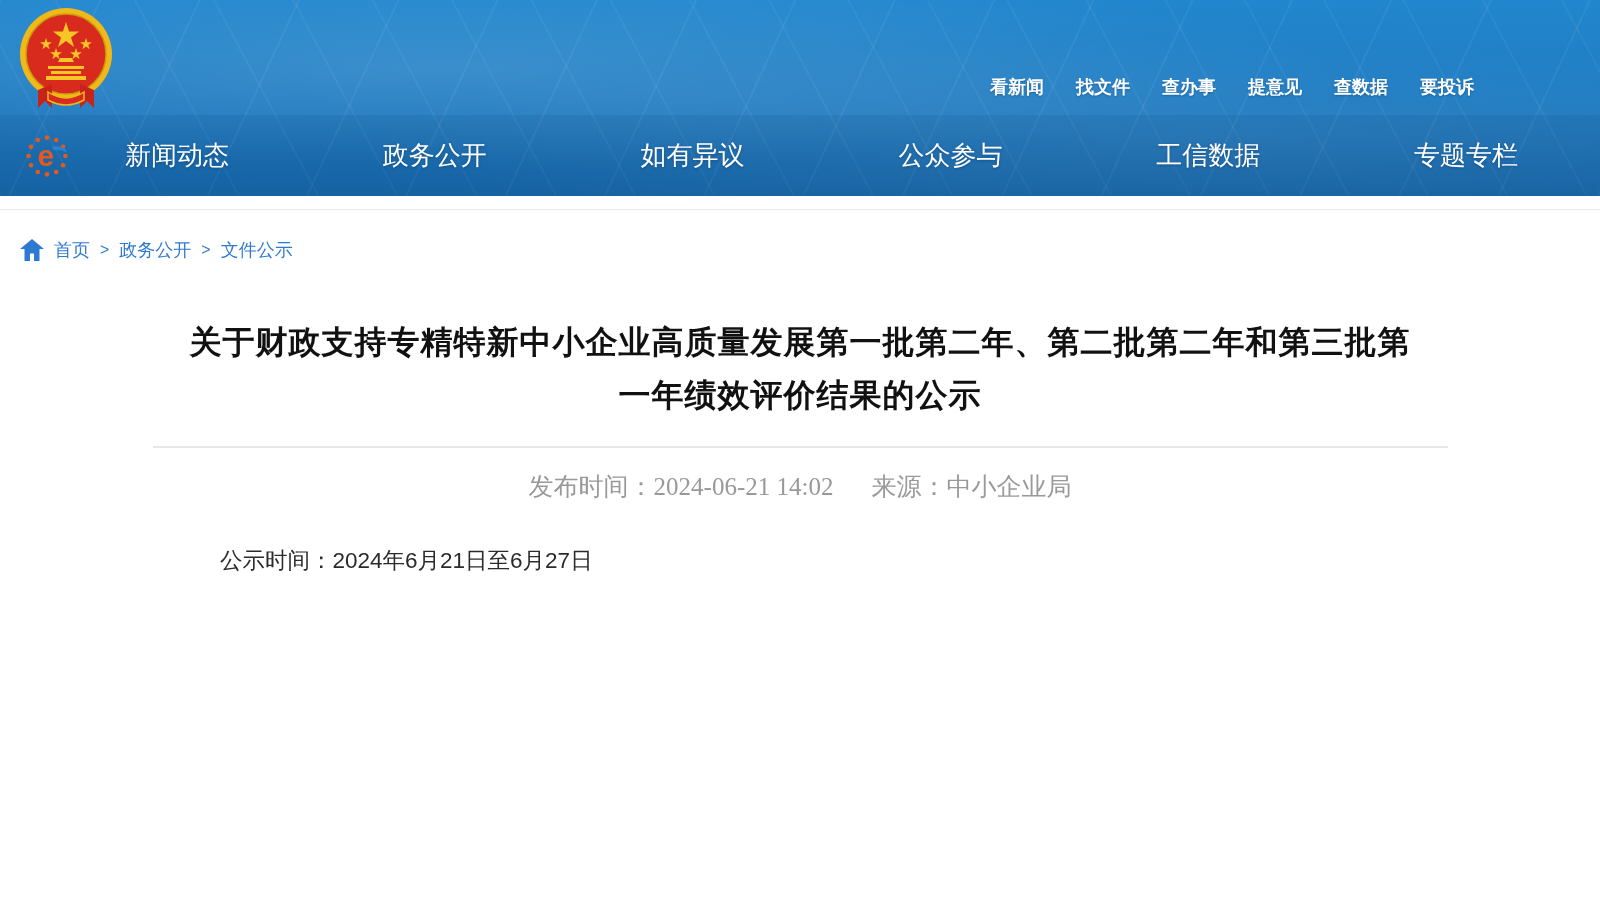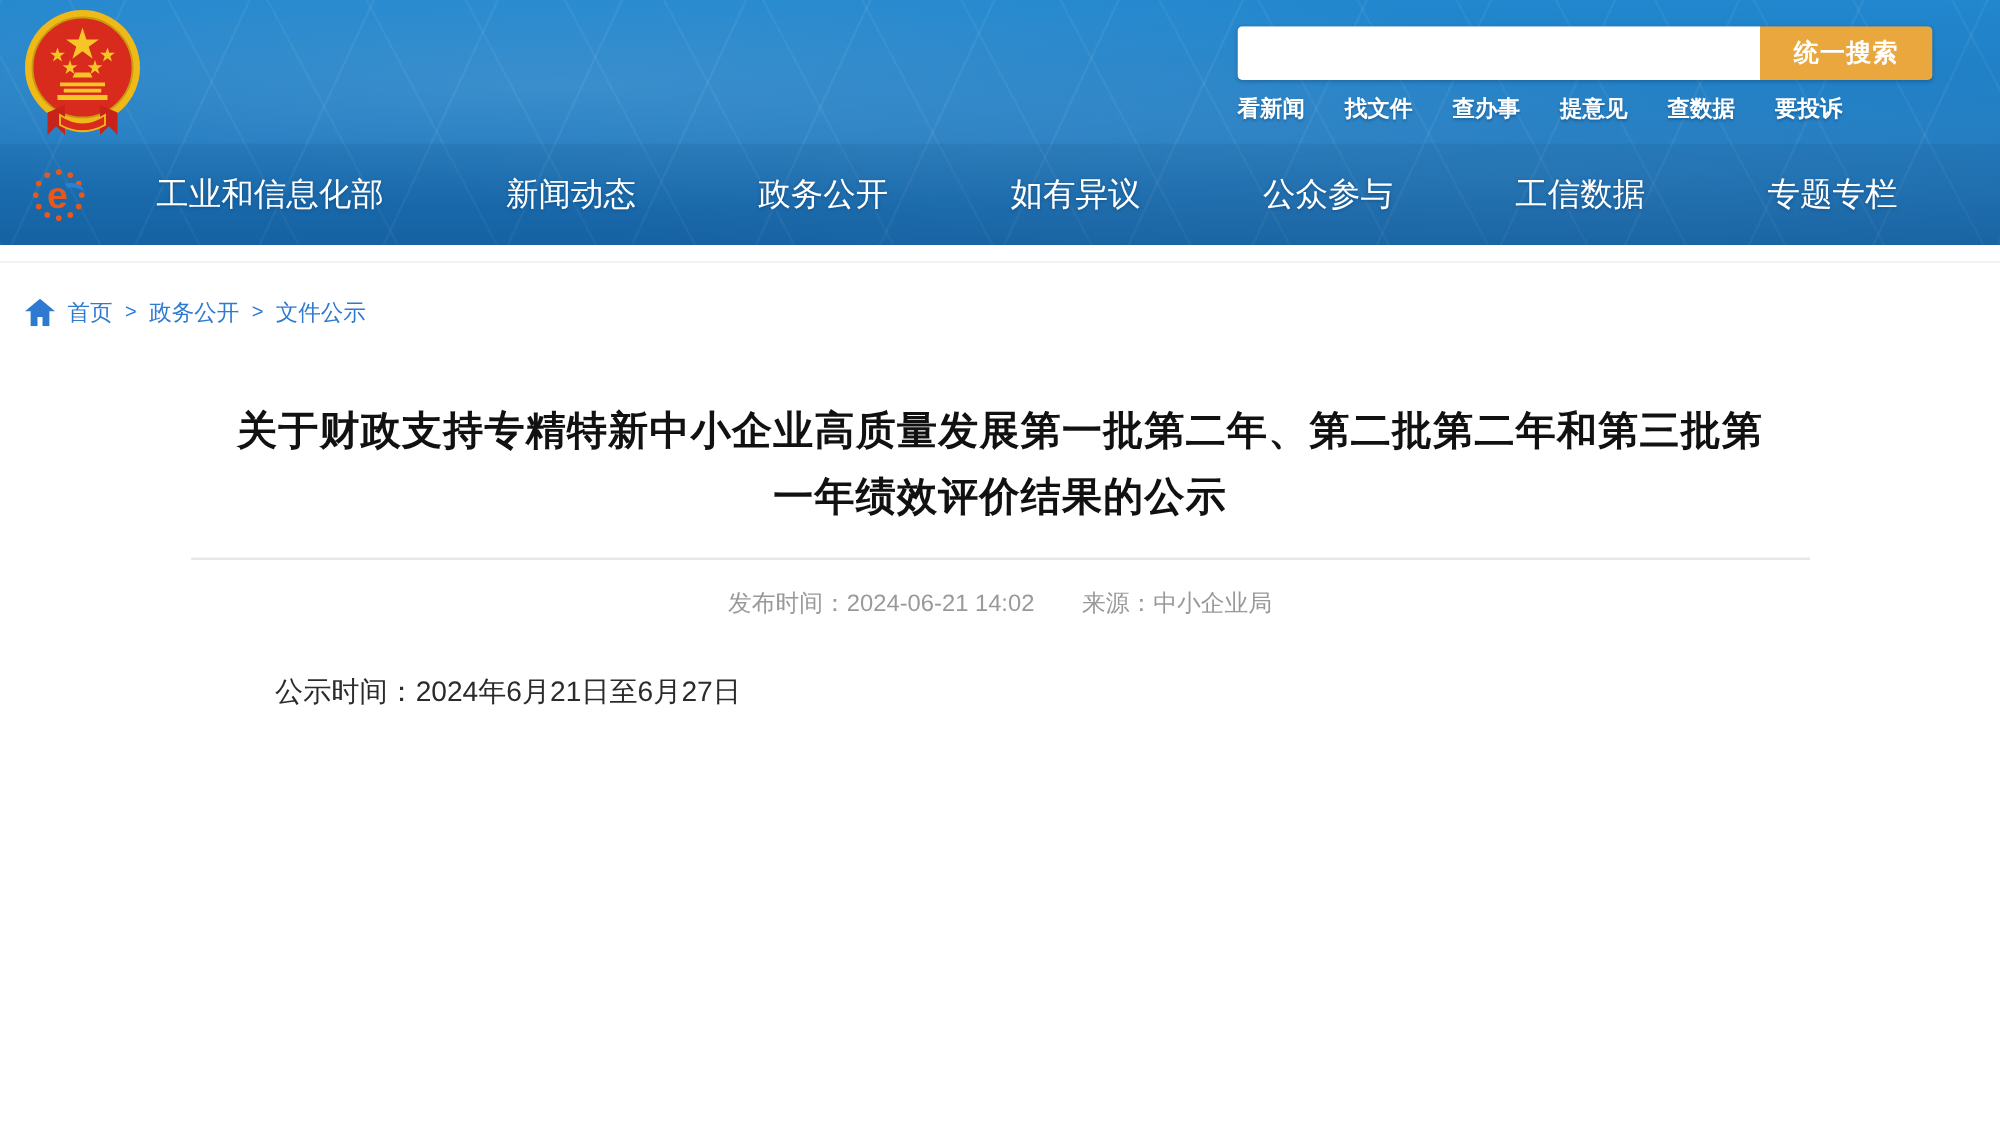--- a/index.html
+++ b/index.html
@@ -76,27 +76,28 @@
   .home-icon { width:24px; height:22px; cursor:pointer; }
   .crumb { color:#2e7ad1; font-size:18px; cursor:pointer; white-space:nowrap;font-family:Liberation Serif, serif; }
   .crumb-sep { color:#2e7ad1; font-size:16px; }
 
   
   .article { width:1250px; margin:0 auto; }
   .article-title {
     margin:58px auto 0; max-width:1245px; text-align:center;
     color:#111111; font-size:32px; font-weight:bold; line-height:53px;
     letter-spacing:1px;
+    font-family:Liberation Mono, monospace;
   }
   .title-divider {
     margin-top:22px; width:1295px; margin-left:-22px;
     border:none; border-top:2px solid #e7e7e7;
   }
   .article-meta {
-    margin-top:22px; text-align:center; color:#999999; font-size:19px;
+    margin-top:22px; text-align:center; color:#999999; font-size:25px;font-family:Liberation Serif, serif;
   }
   .meta-gap { display:inline-block; width:38px; }
   .article-body {
     margin-top:86px; color:#2b2b2b; font-size:22.5px; line-height:40px;
     text-align:justify; text-indent:2em;
   }
   .article-notice {
     margin-top:38px; color:#2b2b2b; font-size:22.5px; line-height:40px;
     text-indent:2em;
   }
@@ -119,24 +120,20 @@
       <path transform="translate(38,44) scale(0.45)" d="M0 0 l3.1 9.5 h10 l-8.1 5.9 3.1 9.5 -8.1-5.9 -8.1 5.9 3.1-9.5 -8.1-5.9 h10 Z"></path>
       <path transform="translate(58,44) scale(0.45)" d="M0 0 l3.1 9.5 h10 l-8.1 5.9 3.1 9.5 -8.1-5.9 -8.1 5.9 3.1-9.5 -8.1-5.9 h10 Z"></path>
       <rect x="30" y="62" width="36" height="3"></rect>
       <rect x="33" y="67" width="30" height="3"></rect>
       <rect x="28" y="72" width="40" height="4"></rect>
       <path d="M40 58 h16 l-2 -4 h-12 Z"></path>
     </g>
   </svg>
 
 
-  <div class="search-group">
-    <input class="search-input" type="text" value="" style="">
-    <button class="search-button">统一搜索</button>
-  </div>
 
   <div class="quick-links">
     <span class="quick-link">看新闻</span>
     <span class="quick-link">找文件</span>
     <span class="quick-link">查办事</span>
     <span class="quick-link">提意见</span>
     <span class="quick-link">查数据</span>
     <span class="quick-link">要投诉</span>
   </div>
 
@@ -153,21 +150,20 @@
           <circle cx="6.1" cy="12" r="2"></circle>
           <circle cx="12" cy="6.1" r="2"></circle>
         <circle cx="20" cy="4" r="2"></circle>
           <circle cx="28" cy="6.1" r="2"></circle>
           <circle cx="33.9" cy="12" r="2"></circle>
       </g>
       <text x="19" y="29" text-anchor="middle" font-size="26" font-weight="bold" fill="#e8581c" font-family="'Liberation Sans',sans-serif">e</text>
       <path d="M24 12 Q36 10 38 18 Q34 14 26 15 Z" fill="#2d7fd0"></path>
     </svg>
     <div class="nav-items">
-      <div class="nav-item">工业和信息化部</div>
       <div class="nav-item">新闻动态</div>
       <div class="nav-item">政务公开</div>
       <div class="nav-item">如有异议</div>
       <div class="nav-item">公众参与</div>
       <div class="nav-item">工信数据</div>
       <div class="nav-item">专题专栏</div>
     </div>
   </div>
 </div>
 

